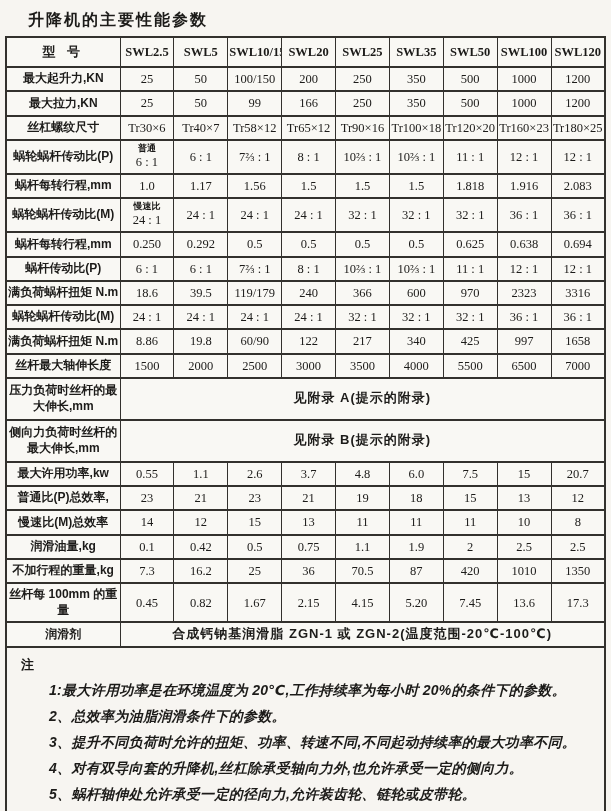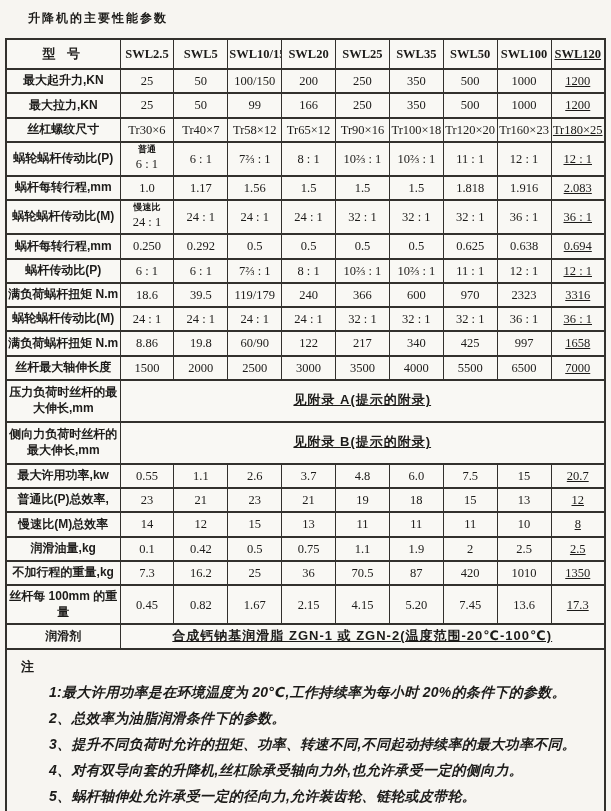--- a/index.html
+++ b/index.html
@@ -5,43 +5,43 @@
   html,body{margin:0;padding:0;}
   body{
     width:611px;height:811px;
     background:#f7f5f1;
     color:#1c1b19;
     font-family:"Liberation Sans","DejaVu Sans",sans-serif;
     overflow:hidden;
   }
   .page{padding:6px 5px 0 5px;box-sizing:border-box;}
   .title{
-    font-size:12px;font-weight:bold;
-    margin:4px 0 11px 23px;
+    font-size:16px;font-weight:bold;
+    margin:4px 0 5px 23px;
     letter-spacing:2px;
   }
   table.spec-table{
     width:601px;
     border-collapse:collapse;
     table-layout:fixed;
     background:#f9f8f4;
   }
   .spec-table th,.spec-table td{
     border:2px solid #33312d;
     border-left-width:1px;
     border-right-width:1px;
     padding:3px 1px;
     text-align:center;
     vertical-align:middle;
     font-size:12px;
     line-height:1.3;
     overflow:hidden;
   }
   .spec-table th:first-child,.spec-table td:first-child{border-left-width:2px;}
-  .spec-table th:last-child,.spec-table td:last-child{border-right-width:2px;text-decoration:underline;}
+  .spec-table th:last-child,.spec-table td:last-child{border-right-width:2px;}
   .spec-table thead th{
     font-family:"Liberation Serif","DejaVu Serif",serif;
     font-weight:600;font-size:12.5px;height:22px;margin-top:36px;
   }
   .spec-table thead th.label-col{
     font-family:"Liberation Sans","DejaVu Sans",sans-serif;
     font-weight:bold;font-size:13px;letter-spacing:4px;
   }
   .row-label{
     font-weight:bold;
@@ -50,21 +50,21 @@
     margin-left:29px;
   }
   .spec-table td{
     font-family:"Liberation Serif","DejaVu Serif",serif;
     font-size:12.5px;
   }
   .cell-note{
     display:block;
     font-size:9px;
     line-height:1.1;
-    font-family:Liberation Mono, monospace;
+    font-family:Liberation Serif, serif;
     font-weight:bold;
   }
   .span-cell{
     font-family:"Liberation Sans","DejaVu Sans",sans-serif !important;
     font-weight:bold;
     font-size:13px !important;
     letter-spacing:1px;
   }
   .appendix-row td, .appendix-row .row-label{height:34px;}
   .notes{

